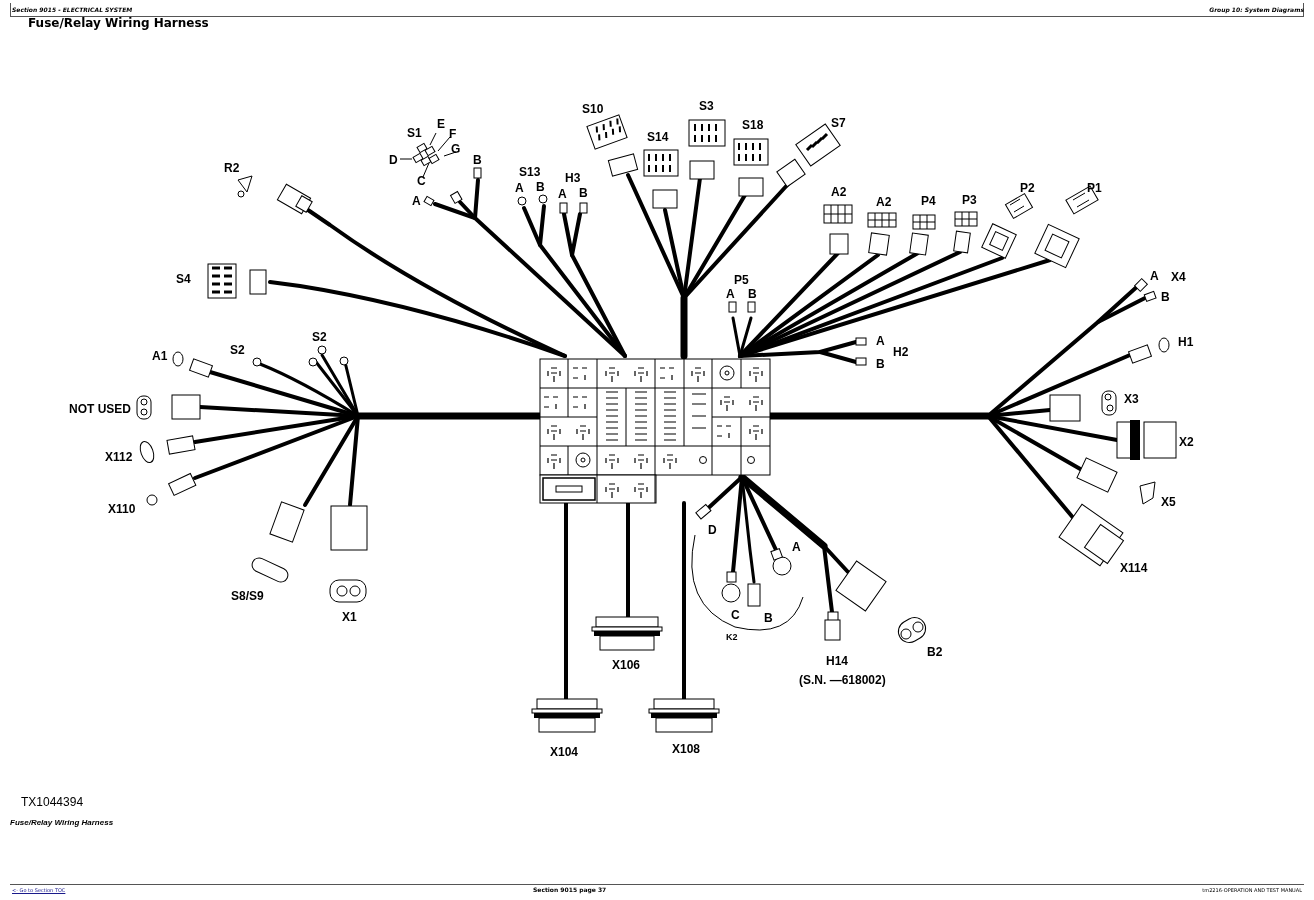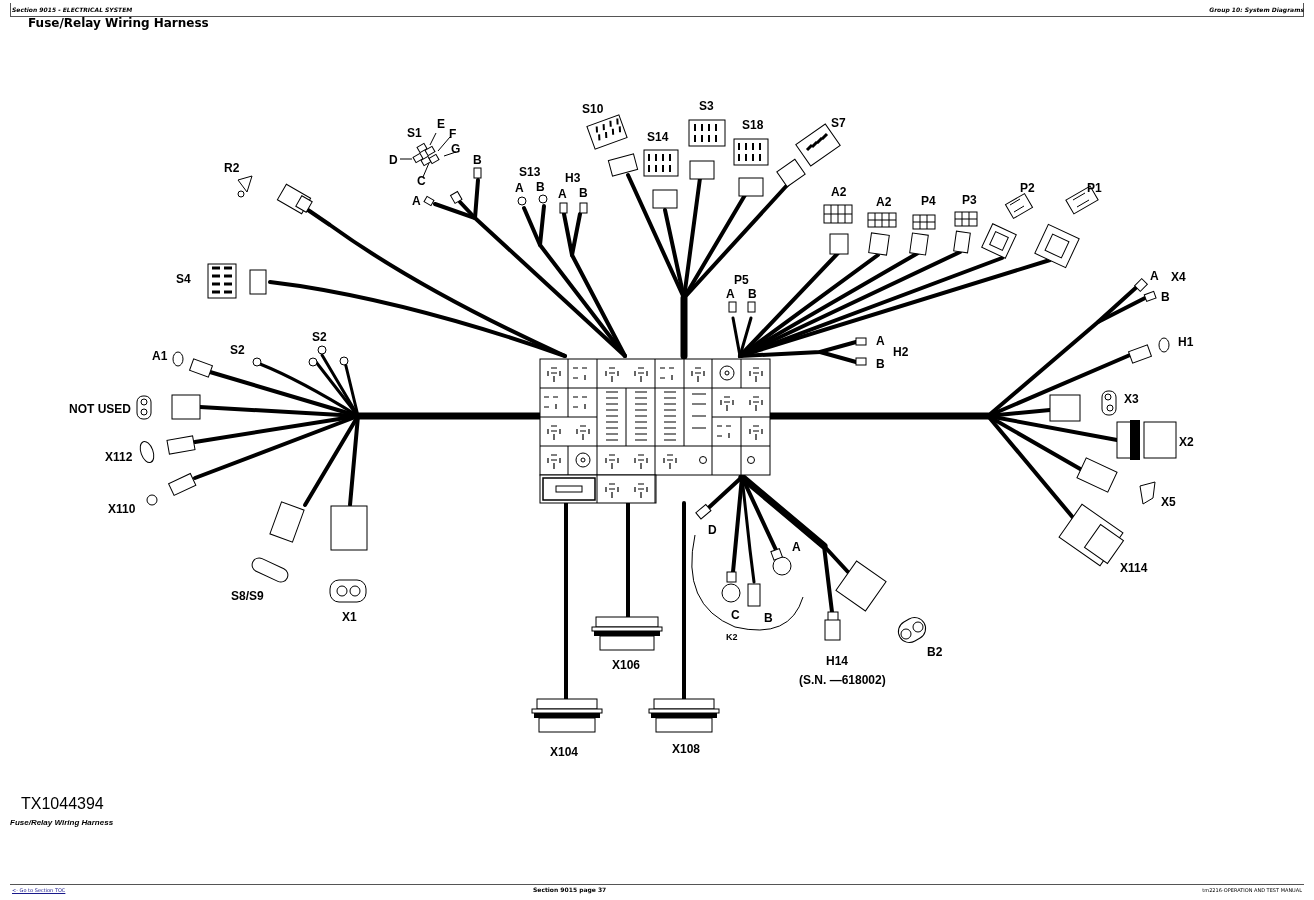--- a/index.html
+++ b/index.html
@@ -3,21 +3,21 @@
 <meta charset="utf-8">
 <style>
   html, body { margin:0; padding:0; background:#fff; }
   body { width:1314px; height:900px; position:relative; overflow:hidden; font-family:"DejaVu Sans", sans-serif; color:#000; }
   .hdr-line { position:absolute; left:10px; right:10px; top:16px; height:0; border-top:1px solid #555; }
   .hdr-left { position:absolute; left:12px; top:6px; font-size:6px; font-style:italic; font-weight:bold; }
   .hdr-right { position:absolute; right:10px; top:6px; font-size:6px; font-style:italic; font-weight:bold; }
   .hdr-vl { position:absolute; left:10px; top:3px; height:14px; border-left:1px solid #555; }
   .hdr-vr { position:absolute; right:10px; top:3px; height:14px; border-left:1px solid #555; }
   .title { position:absolute; left:28px; top:16px; font-size:12px; font-weight:bold; }
-  .fig-id { position:absolute; left:21px; top:795px; font-family:"Liberation Sans", sans-serif; font-size:16px; }
+  .fig-id { position:absolute; left:21px; top:795px; font-family:"Liberation Sans", sans-serif; font-size:12px; }
   .caption { position:absolute; left:10px; top:818px; font-family:"Liberation Sans", sans-serif; font-size:8px; font-style:italic; font-weight:bold; }
   .ftr-line { position:absolute; left:10px; right:10px; top:884px; border-top:1px solid #555; }
   .ftr-link { position:absolute; left:12px; top:887px; font-size:5px; color:#1a1a8c; text-decoration:underline; cursor:pointer; }
   .ftr-center { position:absolute; left:533px; top:886px; font-size:6px; font-weight:bold; }
   .ftr-right { position:absolute; right:12px; top:887px; font-size:5px; }
   svg#diagram { position:absolute; left:0; top:0; }
   svg text { font-family:"Liberation Sans", sans-serif; font-weight:bold; font-size:12px; fill:#000; }
   .w { stroke:#000; fill:none; stroke-linecap:round; }
   .c { fill:#fff; stroke:#000; stroke-width:1; }
 </style>

